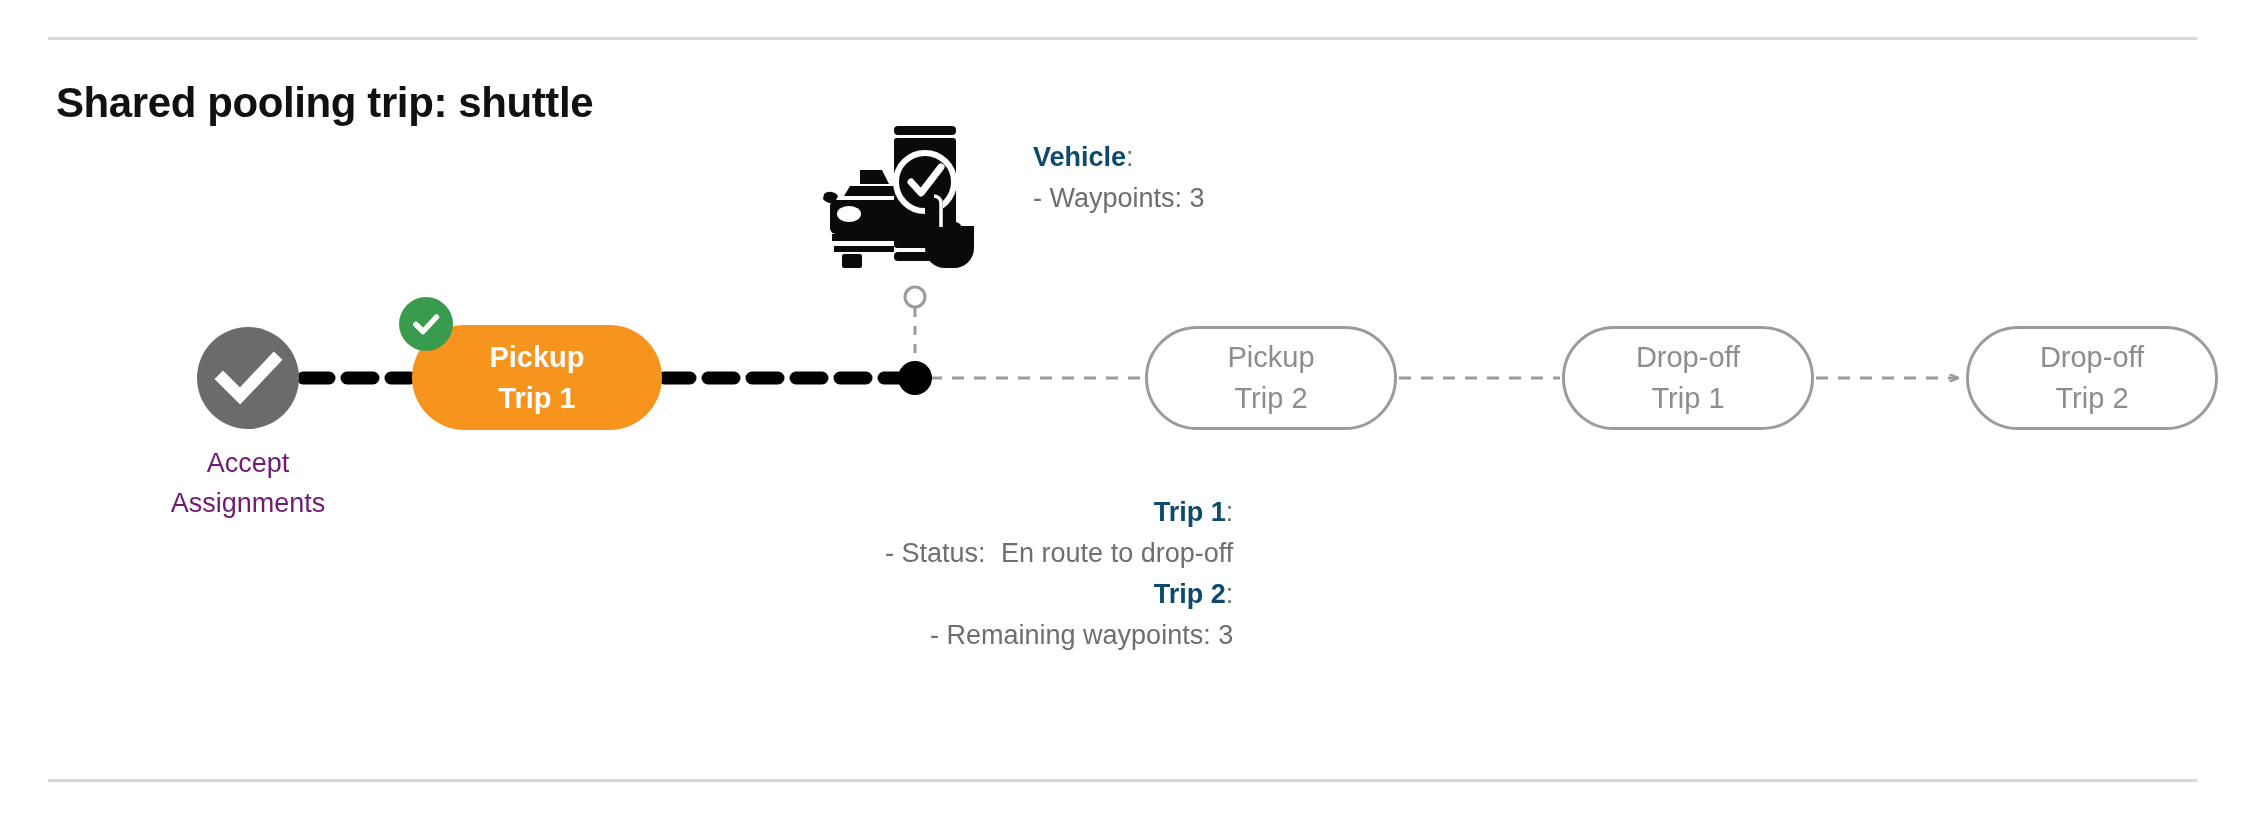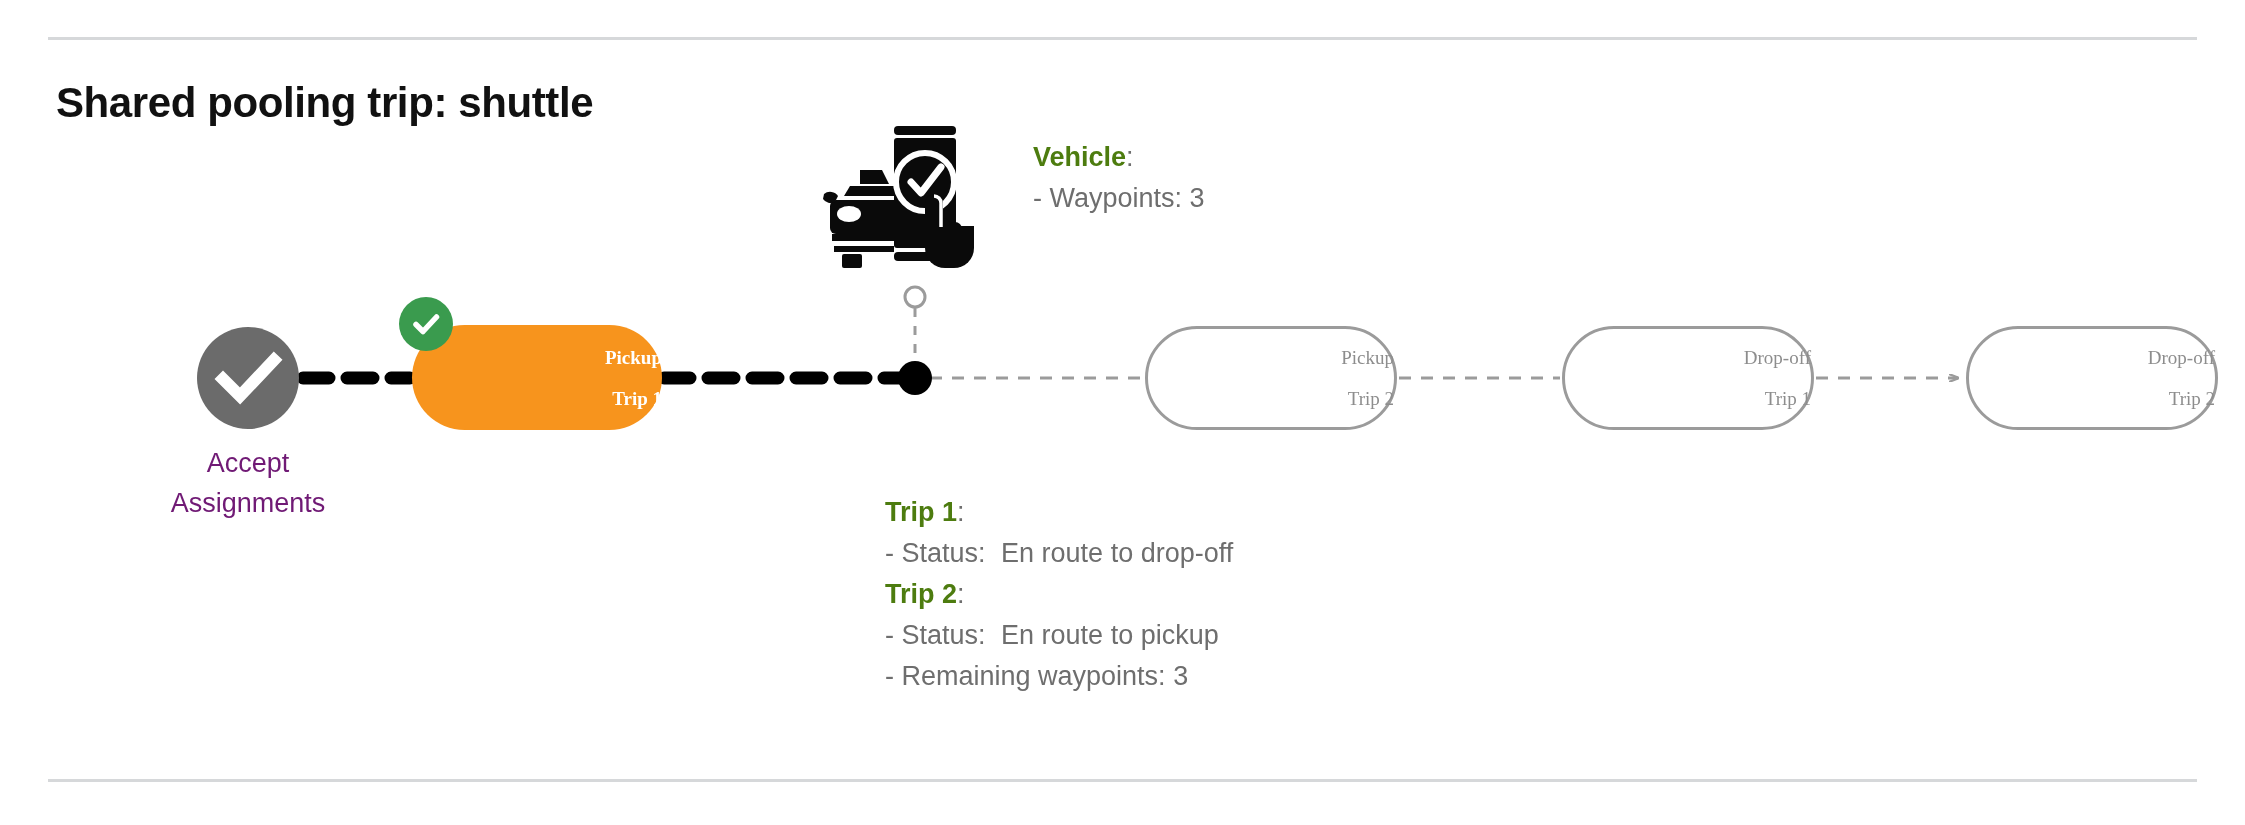--- a/index.html
+++ b/index.html
@@ -75,26 +75,25 @@
     line-height: 40px;
     color: #701a75;
   }
 
   .pill {
     position: absolute;
     box-sizing: border-box;
     border-radius: 56px;
     display: flex;
     flex-direction: column;
-    align-items: flex-end;
+    align-items: center;
     justify-content: center;
-    font-size: 19px;
+    font-size: 29px;
     line-height: 41px;
     text-align: center;
-    font-family: Liberation Serif, serif;
   }
   .pill.active {
     background: #f7941d;
     color: #ffffff;
     font-weight: bold;
   }
   .pill.pending {
     background: #ffffff;
     border: 3px solid #9b9b9b;
     color: #8d8d8d;
@@ -130,24 +129,24 @@
   #vehicle-icon svg { display: block; }
 
   
   .anno {
     position: absolute;
     color: #6e6e6e;
     font-size: 27px;
     line-height: 41px;
     white-space: nowrap;
   }
-  .anno b { color: #4d7c0f; font-weight: bold; }
+  .anno b { color: #0c4a6e; font-weight: bold; }
 
   #vehicle-anno { left: 1033px; top: 137px; }
-  #trip-anno { left: 885px; top: 492px; }
+  #trip-anno { left: 885px; top: 492px; text-align: right; }
   #trip-anno .gap { display: inline-block; width: 8px; }
 </style>
 </head>
 <body>
 
 <div id="canvas">
 
   <div class="rule top"></div>
   <div class="rule bottom"></div>
 
@@ -250,17 +249,16 @@
 
   <div class="anno" id="vehicle-anno">
     <div><b>Vehicle</b><span>:</span></div>
     <div><span>- Waypoints:</span> <span>3</span></div>
   </div>
 
   <div class="anno" id="trip-anno">
     <div><b>Trip 1</b><span>:</span></div>
     <div><span>- Status:</span><span class="gap"></span> <span>En route to drop-off</span></div>
     <div><b>Trip 2</b><span>:</span></div>
-    <div><span>- Status:</span><span class="gap"></span> <span>En route to pickup</span></div>
     <div><span>- Remaining waypoints:</span> <span>3</span></div>
   </div>
 
 </div>
 
 </body></html>

